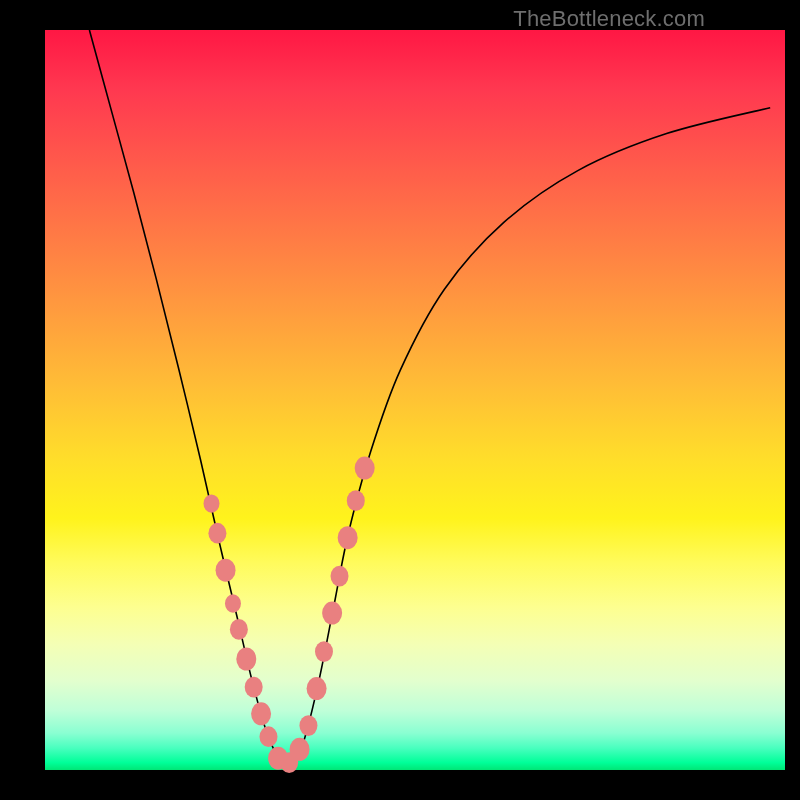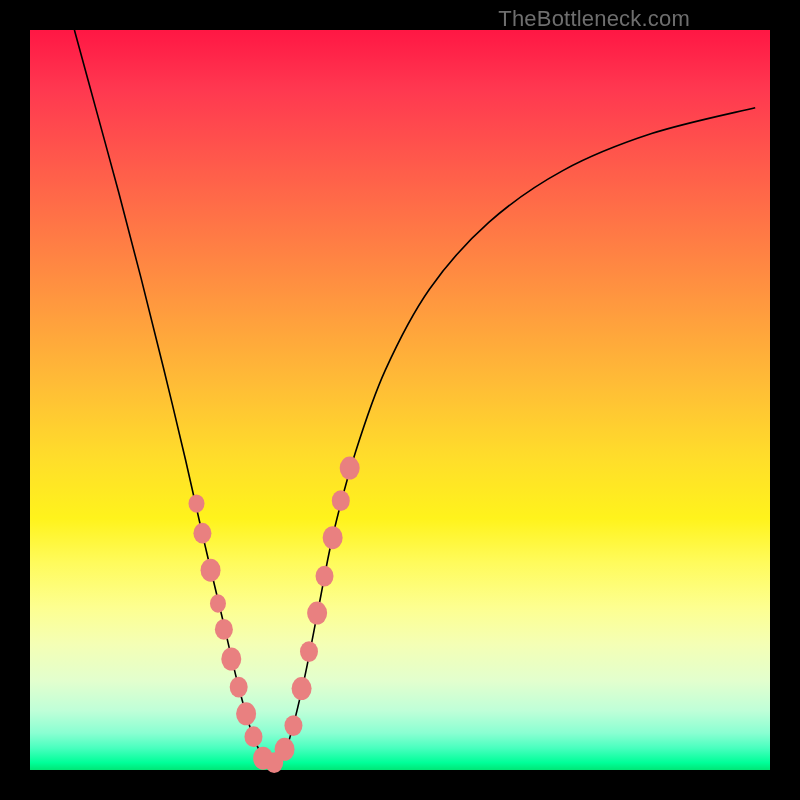--- a/index.html
+++ b/index.html
@@ -2,20 +2,21 @@
 <html><head>
 <meta charset="utf-8">
 <style>
   * { margin: 0; padding: 0; box-sizing: border-box; }
   html, body { width: 800px; height: 800px; overflow: hidden; background: #000; }
   .container {
     width: 700px;
     height: 800px;
     position: relative;
     background: #000;
+    margin-left: 15px;
   }
   .plot-area {
     position: absolute;
     left: 30px;
     top: 30px;
     width: 740px;
     height: 740px;
     background: linear-gradient(to bottom,
       #ff1744 0%,
       #ff3850 8%,

